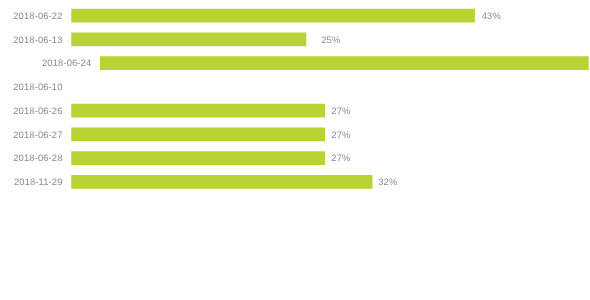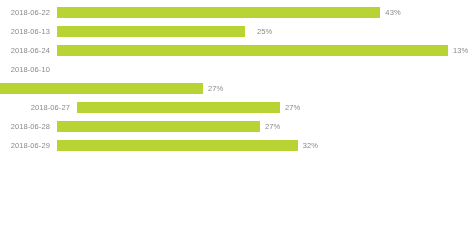--- a/index.html
+++ b/index.html
@@ -74,55 +74,56 @@
 
   <div class="bar-row">
     <div class="cat-label" style="color: rgb(138, 138, 138);">2018-06-13</div>
     <div class="bar-track">
       <div class="bar-fill" style="width: 188px; background: rgb(183, 211, 52);"></div>
       <div class="value-label" style="color: rgb(138, 138, 138); padding-left: 12px;">25%</div>
     </div>
   </div>
 
   <div class="bar-row">
-    <div class="cat-label" style="color: rgb(138, 138, 138);">2018-06-24</div>
+    <div class="cat-label" style="color: rgb(138, 138, 138); margin-left: 23px;">2018-06-24</div>
     <div class="bar-track">
       <div class="bar-fill" style="width: 391.04px; background: rgb(183, 211, 52);"></div>
       <div class="value-label" style="color: rgb(138, 138, 138);">13%</div>
     </div>
   </div>
 
   <div class="bar-row">
     <div class="cat-label" style="color: rgb(138, 138, 138);">2018-06-10</div>
   </div>
 
   <div class="bar-row">
+    <div class="cat-label" style="color: rgb(138, 138, 138);">2018-06-26</div>
     <div class="bar-track">
       <div class="bar-fill" style="width: 203.04px; background: rgb(183, 211, 52);"></div>
       <div class="value-label" style="color: rgb(138, 138, 138);">27%</div>
     </div>
   </div>
 
   <div class="bar-row">
-    <div class="cat-label" style="color: rgb(138, 138, 138); margin-left: 20px;">2018-06-27</div>
+    <div class="cat-label" style="color: rgb(138, 138, 138);">2018-06-27</div>
     <div class="bar-track">
       <div class="bar-fill" style="width: 203.04px; background: rgb(183, 211, 52);"></div>
       <div class="value-label" style="color: rgb(138, 138, 138);">27%</div>
     </div>
   </div>
 
   <div class="bar-row">
     <div class="cat-label" style="color: rgb(138, 138, 138);">2018-06-28</div>
     <div class="bar-track">
       <div class="bar-fill" style="width: 203.04px; background: rgb(183, 211, 52);"></div>
       <div class="value-label" style="color: rgb(138, 138, 138);">27%</div>
     </div>
   </div>
 
   <div class="bar-row">
-    <div class="cat-label" style="color: rgb(138, 138, 138);">2018-06-29</div>
+    <div class="cat-label" style="color: rgb(138, 138, 138);">2018-11-29</div>
     <div class="bar-track">
       <div class="bar-fill" style="width: 240.64px; background: rgb(183, 211, 52);"></div>
       <div class="value-label" style="color: rgb(138, 138, 138);">32%</div>
     </div>
   </div>
 
 </div>
 
 </body></html>

